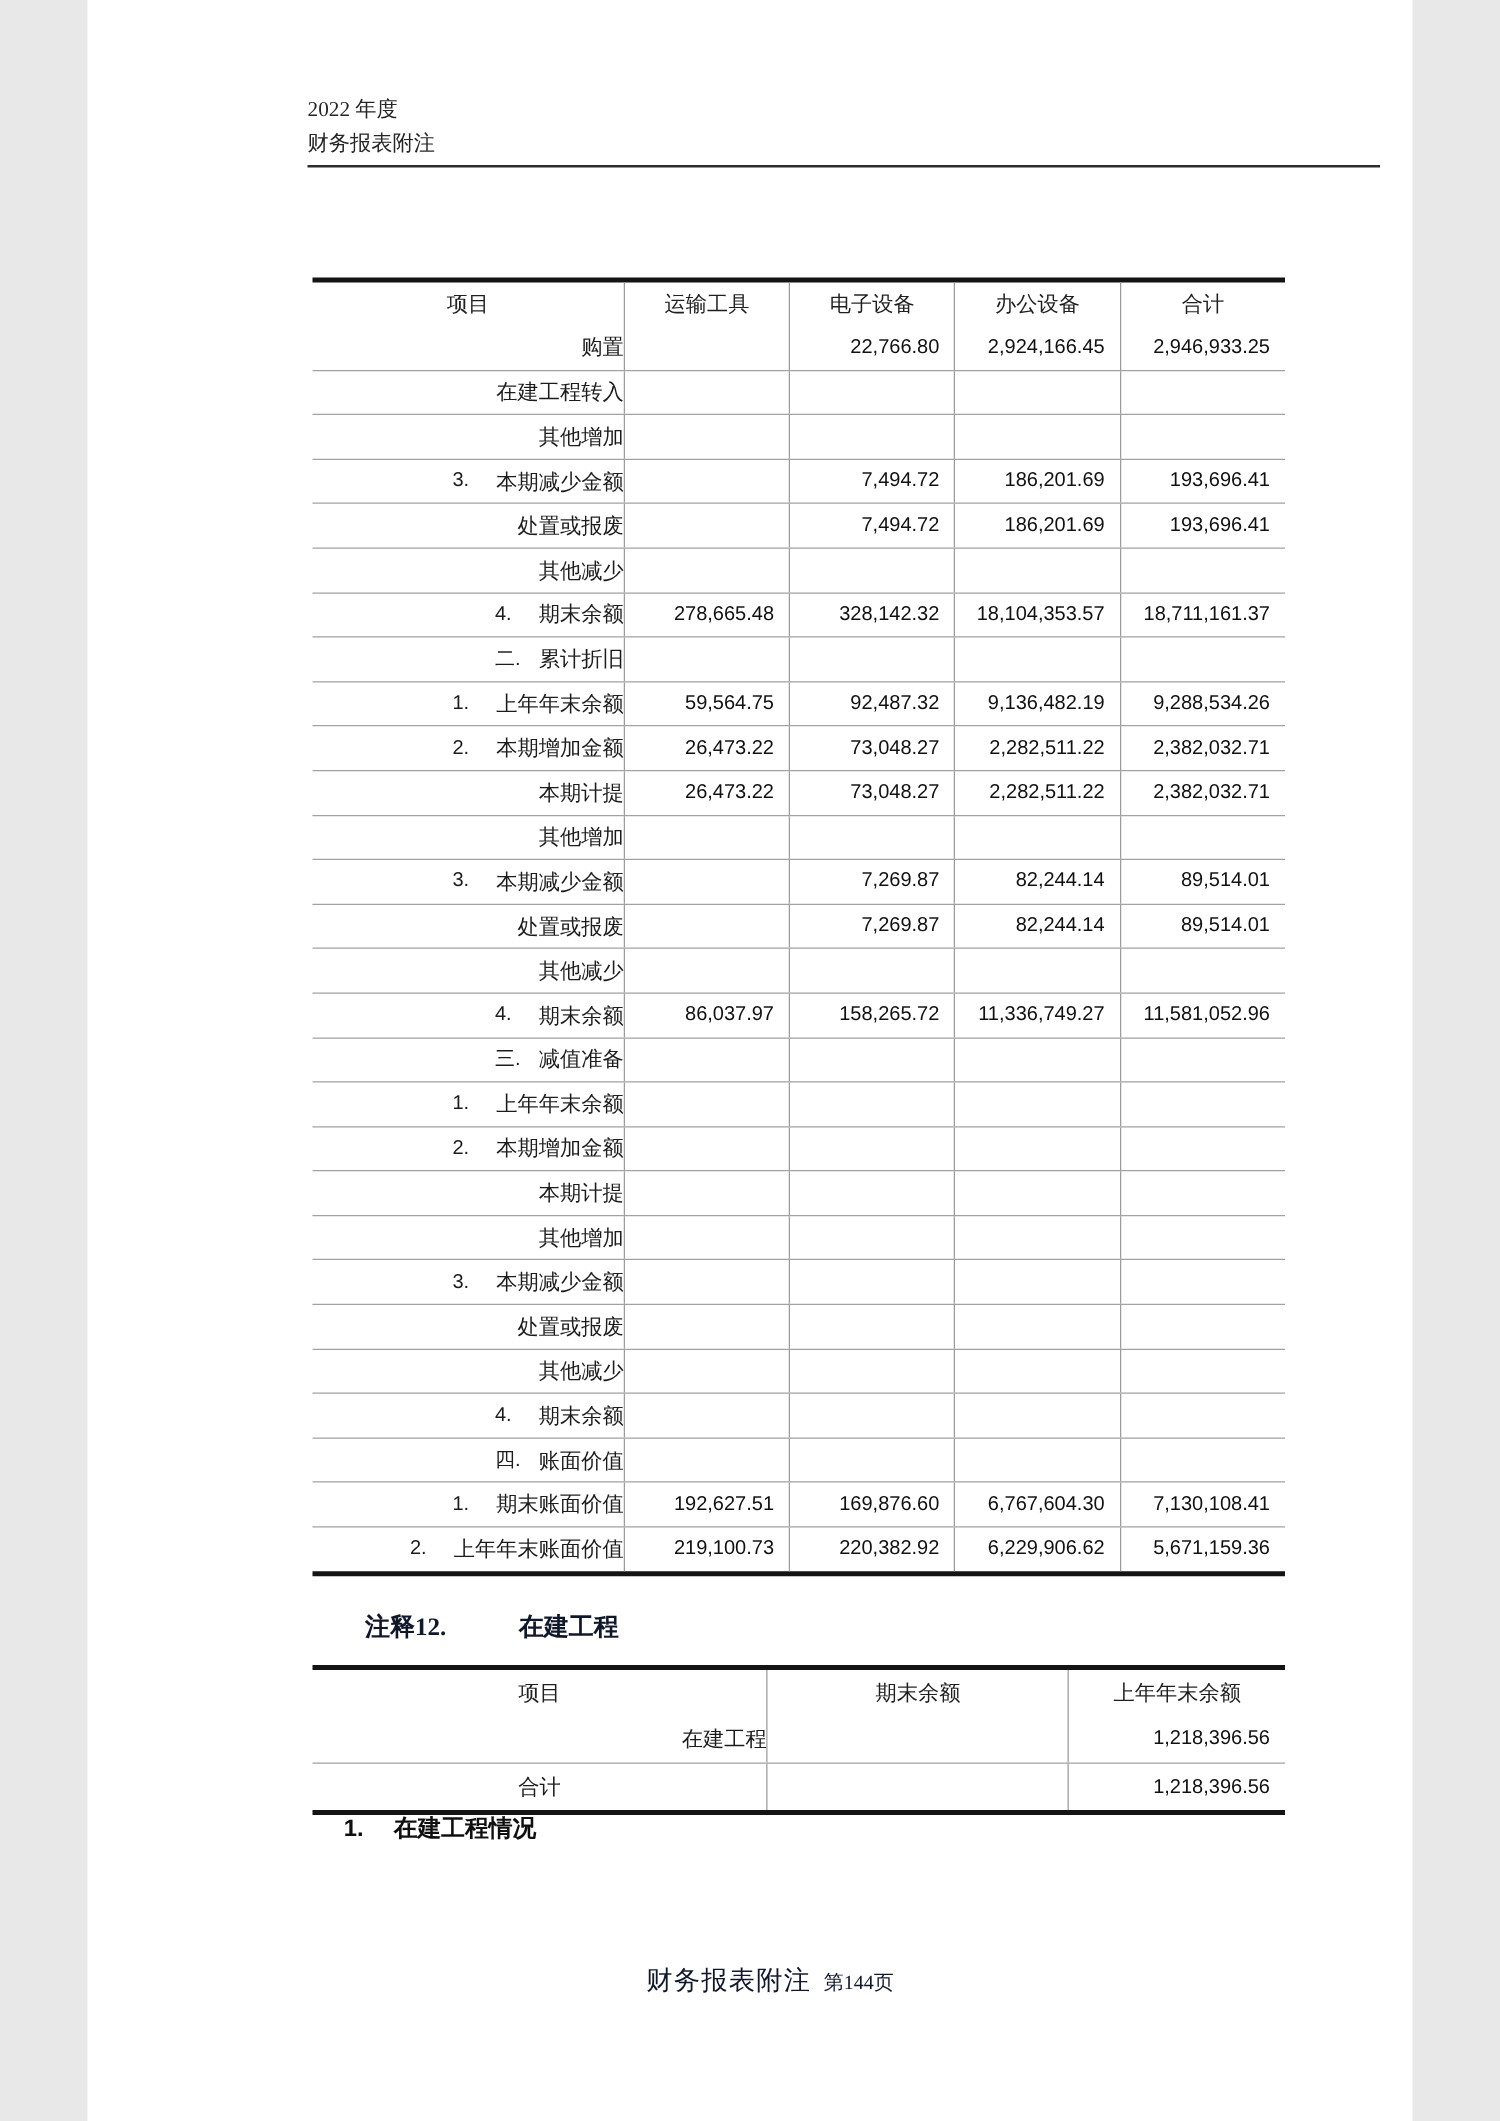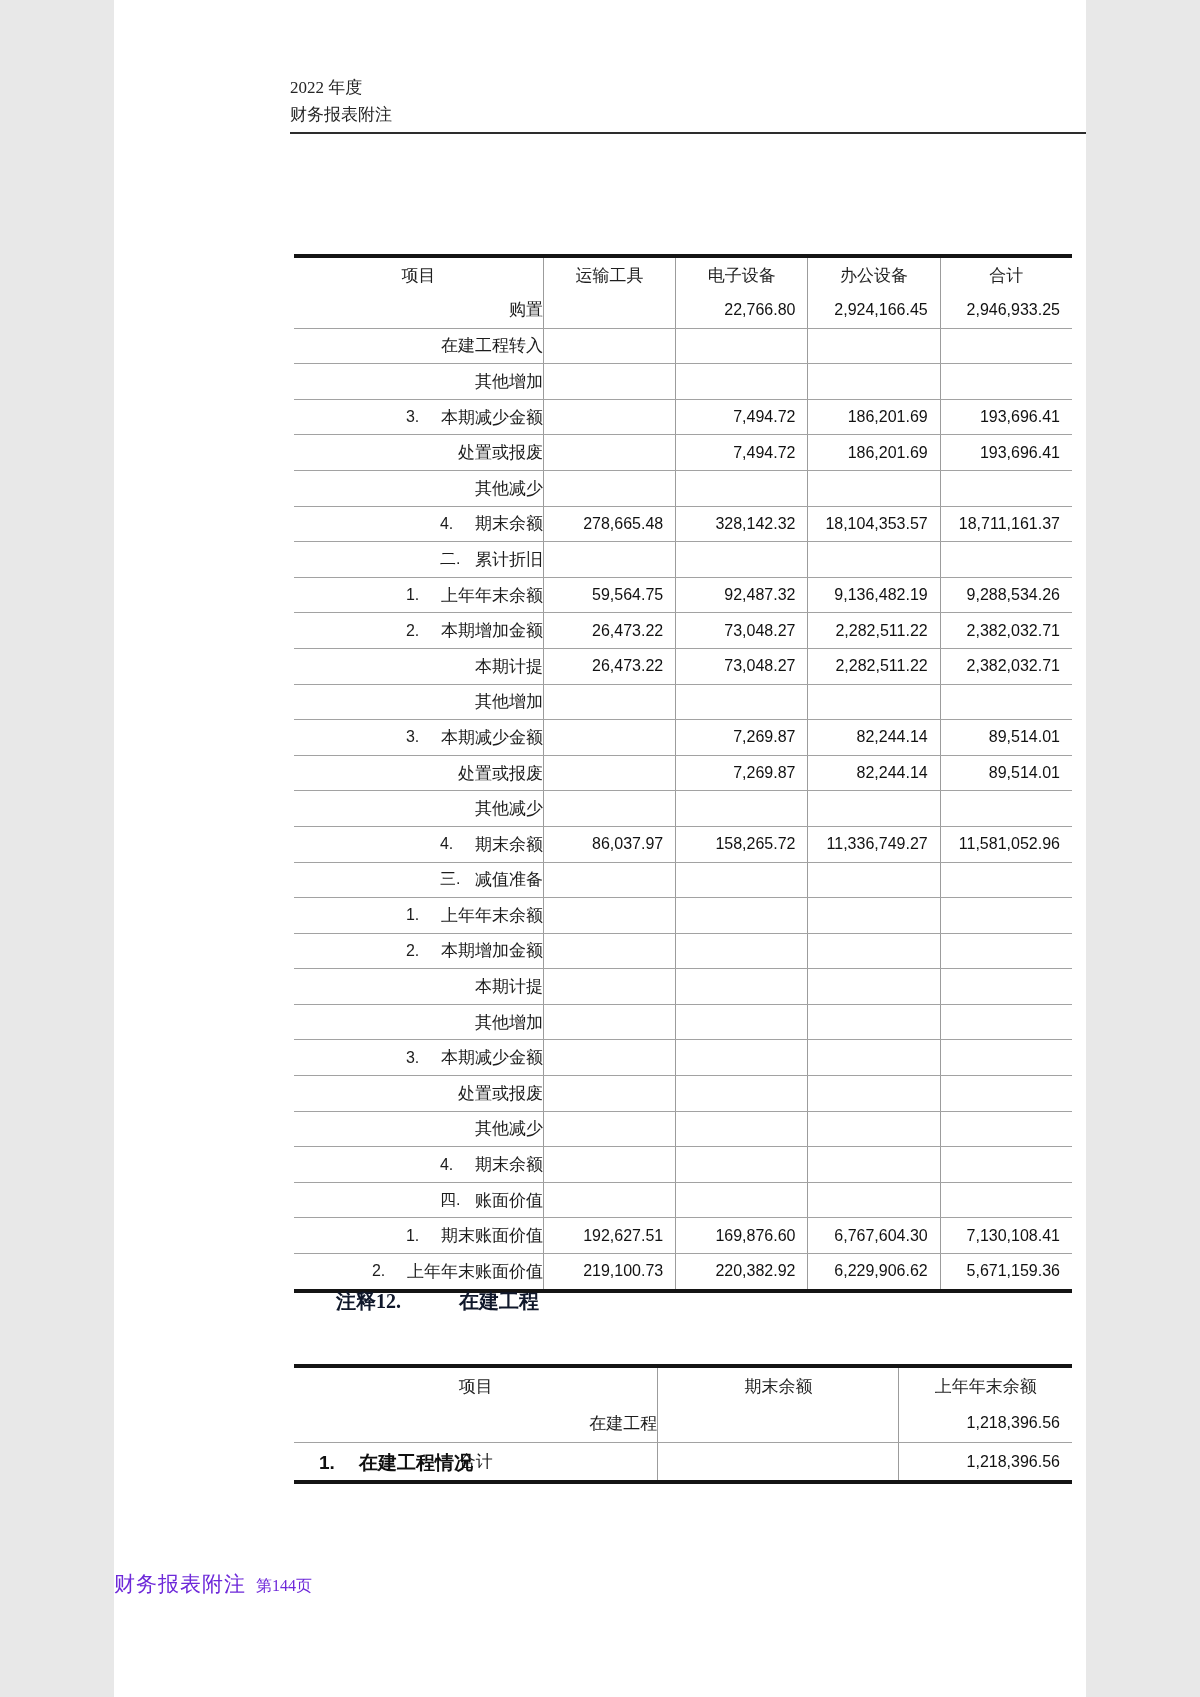--- a/index.html
+++ b/index.html
@@ -1,37 +1,36 @@
 <!DOCTYPE html>
 <html><head>
 <meta charset="utf-8">
 <style>
   * { margin:0; padding:0; box-sizing:border-box; }
   html,body { background:#e8e8e8; }
   .page {
     position:relative;
-    width:972px; height:1697px;
+    width:1060px; height:1697px;
     background:#ffffff;
     margin:0 auto;
     overflow:hidden;
     color:#1c1c1c;
     font-family:"Liberation Serif","DejaVu Serif",serif;
   }
 
   
   .doc-header { position:absolute; left:176px; top:74px; font-size:17px; line-height:27px; color:#252525; }
   .header-rule { position:absolute; left:176px; top:132px; width:858px; height:2px; background:#2d2d2d; }
 
   
   .fin-table {
     position:absolute;
     border-top:4px solid #141414;
     border-bottom:4px solid #141414;
     font-size:17px;
-    margin-top:32px;
   }
   .trow { display:flex; align-items:stretch; }
   .trow + .trow { border-top:1px solid #a2a2a2; }
   .thead-row { border-top:none; }
   .cell {
     display:flex; align-items:center;
     min-width:0;
   }
   .cell + .cell { border-left:1px solid #9c9c9c; }
   .hcell { justify-content:center; color:#1f1f1f; }
@@ -82,22 +81,22 @@
   .sub-heading {
     position:absolute; left:205px; top:1450px;
     font-family:"Liberation Sans","DejaVu Sans",sans-serif;
     font-size:19px; font-weight:bold; color:#0f0f0f;
     white-space:nowrap;
   }
   .sub-heading .sub-num { display:inline-block; width:40px; }
 
   
   .page-footer {
-    position:absolute; left:0; top:1570px; width:100%;
-    text-align:left; color:#6d28d9;
+    position:absolute; left:16px; top:1570px; width:100%;
+    text-align:center; color:#0f172a;
   }
   .footer-title { font-size:21px; letter-spacing:1px; }
   .footer-page { font-size:16px; margin-left:10px; }
 </style>
 </head>
 <body>
 
 <div class="page">
 
   <div class="doc-header">

